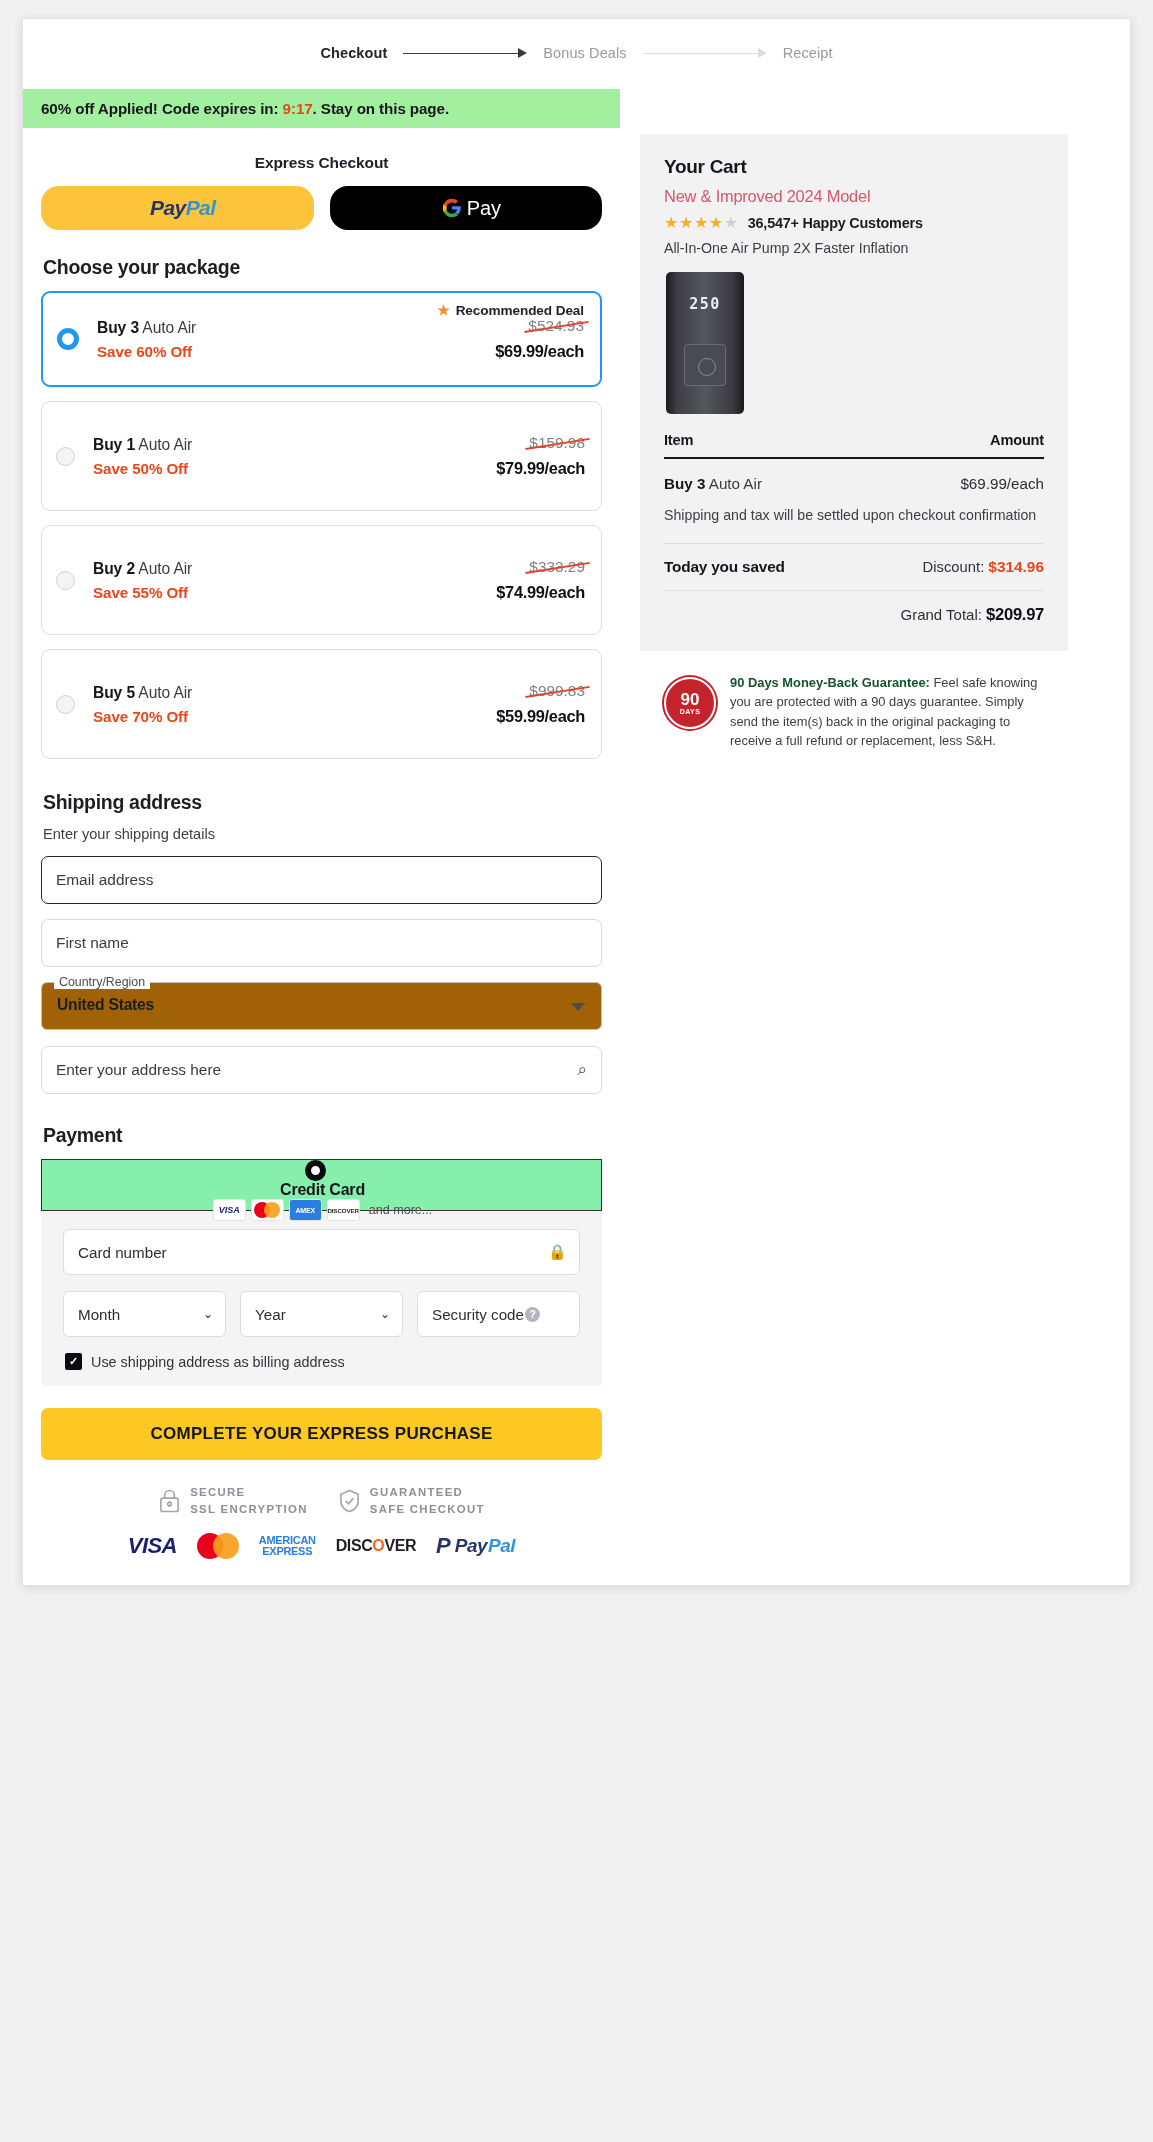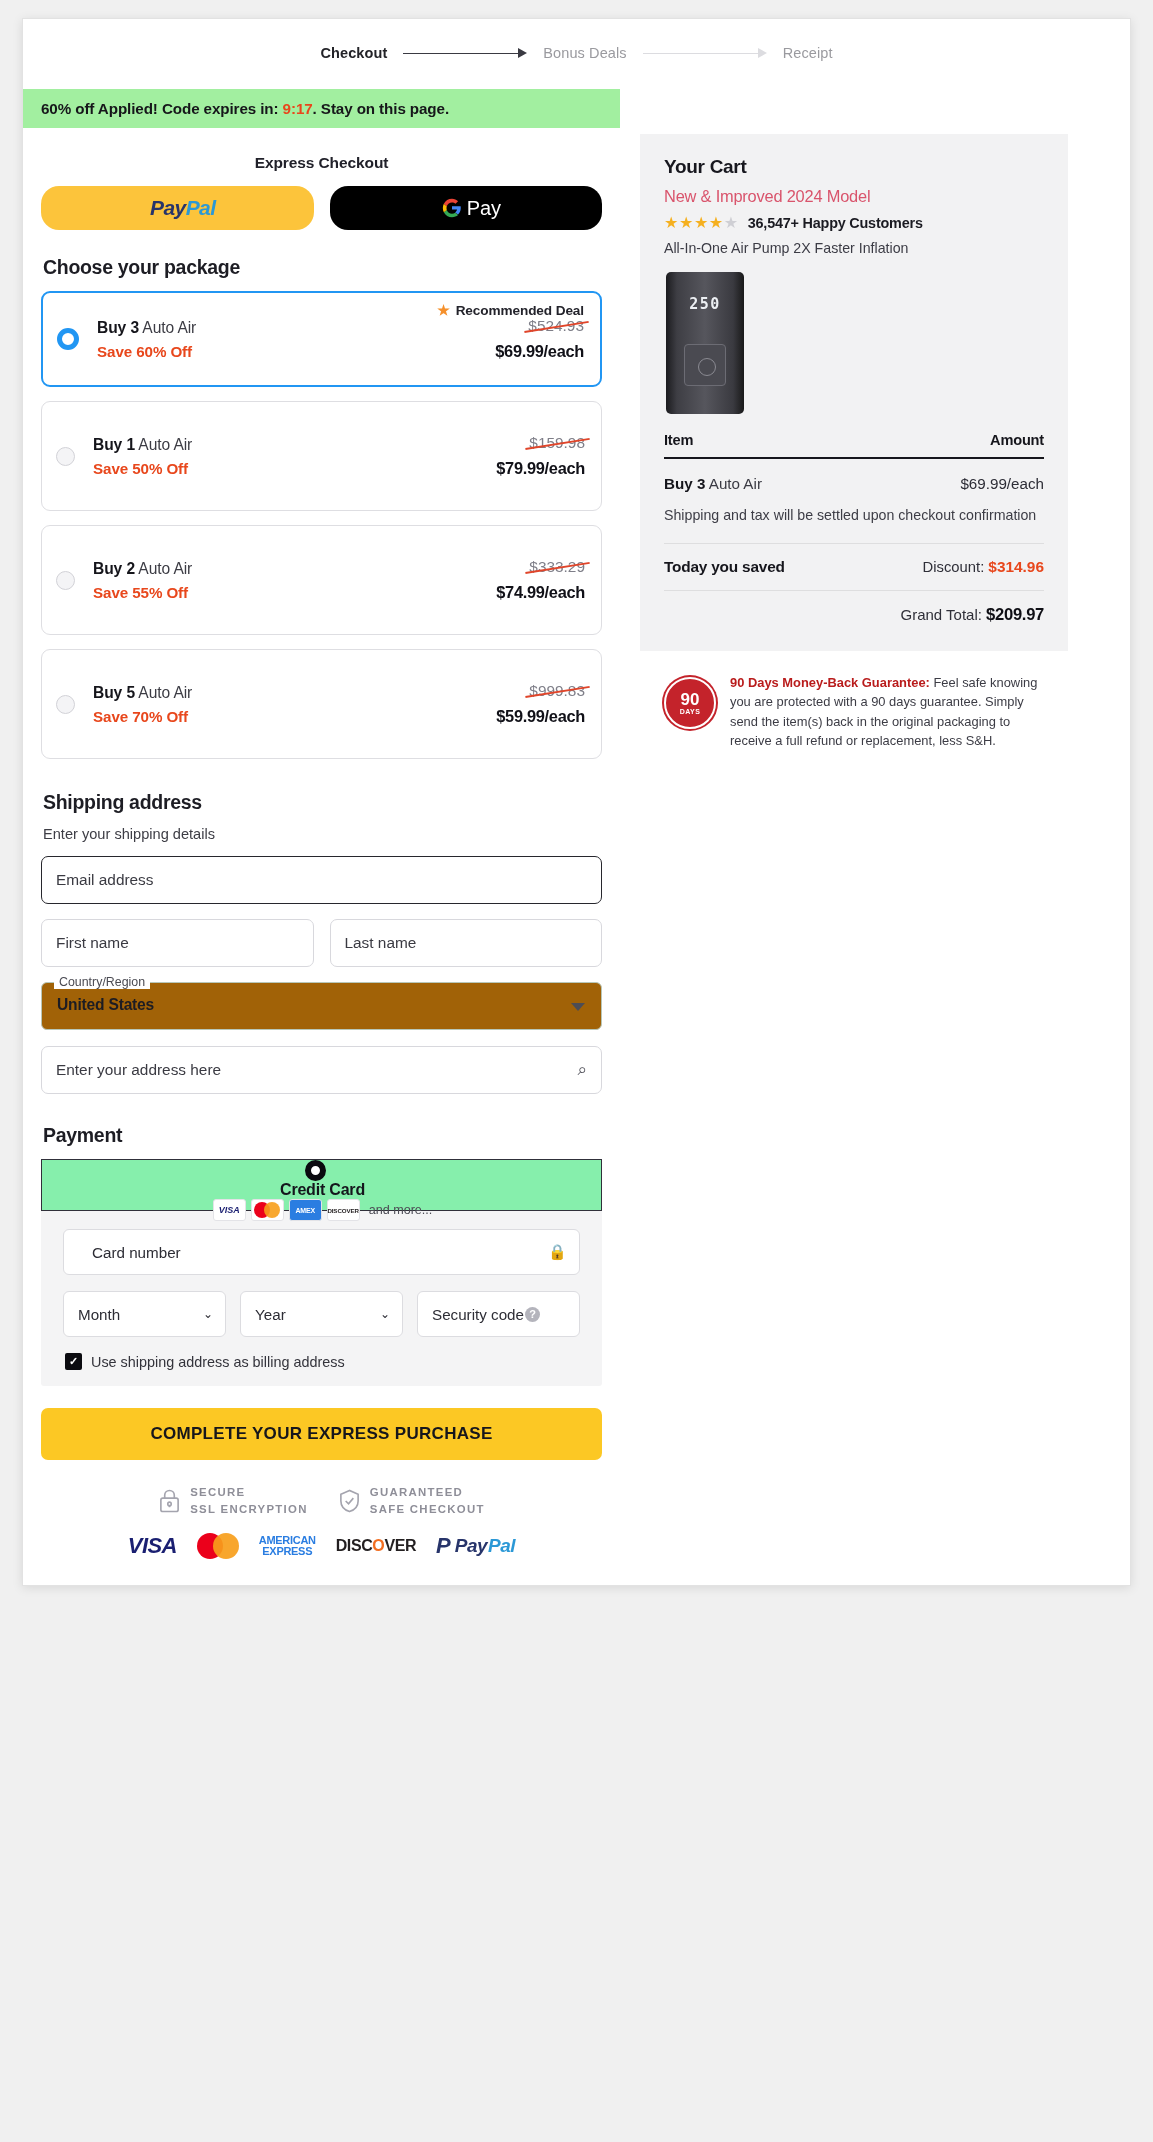--- a/index.html
+++ b/index.html
@@ -192,21 +192,21 @@
   .b-disc { color: #231f20; font-size: 6.2px; letter-spacing: -.1px; }
   .mc-dots { position: relative; width: 26px; height: 16px; }
   .mc-dots i { position: absolute; top: 0; width: 16px; height: 16px; border-radius: 50%; }
   .mc-dots i.r { left: 0; background: #eb001b; }
   .mc-dots i.y { right: 0; background: #f79e1b; opacity: .9; }
   .and-more { font-size: 12.6px; color: #4c4c55; margin-left: 4px; }
 
   .pay-body { padding: 18px 22px 0 22px; }
   .pay-field {
     height: 46px; border: 1px solid #dcdce0; border-radius: 6px; background: #fff;
-    display: flex; align-items: center; padding: 0 12px 0 28px;
+    display: flex; align-items: center; padding: 0 12px 0 14px;
     font-size: 15.2px; color: #2d2d35; margin-bottom: 16px;
   }
   .pay-row { display: flex; gap: 14px; margin-bottom: 14px; }
   .pay-sel {
     flex: 1; height: 46px; border: 1px solid #dcdce0; border-radius: 6px; background: #fff;
     display: flex; align-items: center; justify-content: space-between;
     padding: 0 12px 0 14px; font-size: 15.2px; color: #2d2d35; cursor: pointer;
   }
   .chev { font-size: 12px; color: #2d2d35; }
   .lock-ico { color: #7a7a84; font-size: 15px; }
@@ -308,21 +308,21 @@
   .seal {
     flex: 0 0 auto; width: 52px; height: 52px; border-radius: 50%;
     background: #c4232b; border: 2.5px solid #fff;
     box-shadow: 0 0 0 2px #c4232b;
     color: #fff; display: flex; flex-direction: column;
     align-items: center; justify-content: center; margin-top: 4px;
   }
   .seal .n { font-size: 17px; font-weight: 900; line-height: 1; }
   .seal .d { font-size: 7px; font-weight: 800; letter-spacing: .4px; }
   .guar-txt { font-size: 12.9px; color: #3c3c45; line-height: 1.52; }
-  .guar-txt b { color: #b91c1c; font-weight: 800; }
+  .guar-txt b { color: #14532d; font-weight: 800; }
 </style>
 </head>
 <body>
 
 <div class="page">
 
   <div class="stepper">
     <span class="step-label active">Checkout</span>
     <span class="step-arrow">
         <i class="ln"></i>
@@ -423,23 +423,20 @@
       
       <h2 class="sec" style="margin-top:32px">Shipping address</h2>
       <div class="sub">Enter your shipping details</div>
 
       <label class="field">
         <input type="text" placeholder="Email address" style="">
       </label>
       <div class="row2">
         <label class="field soft">
           <input type="text" placeholder="First name" style="">
-        </label>
-        <label class="field soft">
-          <input type="text" placeholder="Last name" style="">
         </label>
       </div>
 
       <div class="select-wrap">
         <span class="select-legend">Country/Region</span>
         <span class="select-value">United States</span>
         <span class="caret"></span>
       </div>
 
       <label class="field soft">

